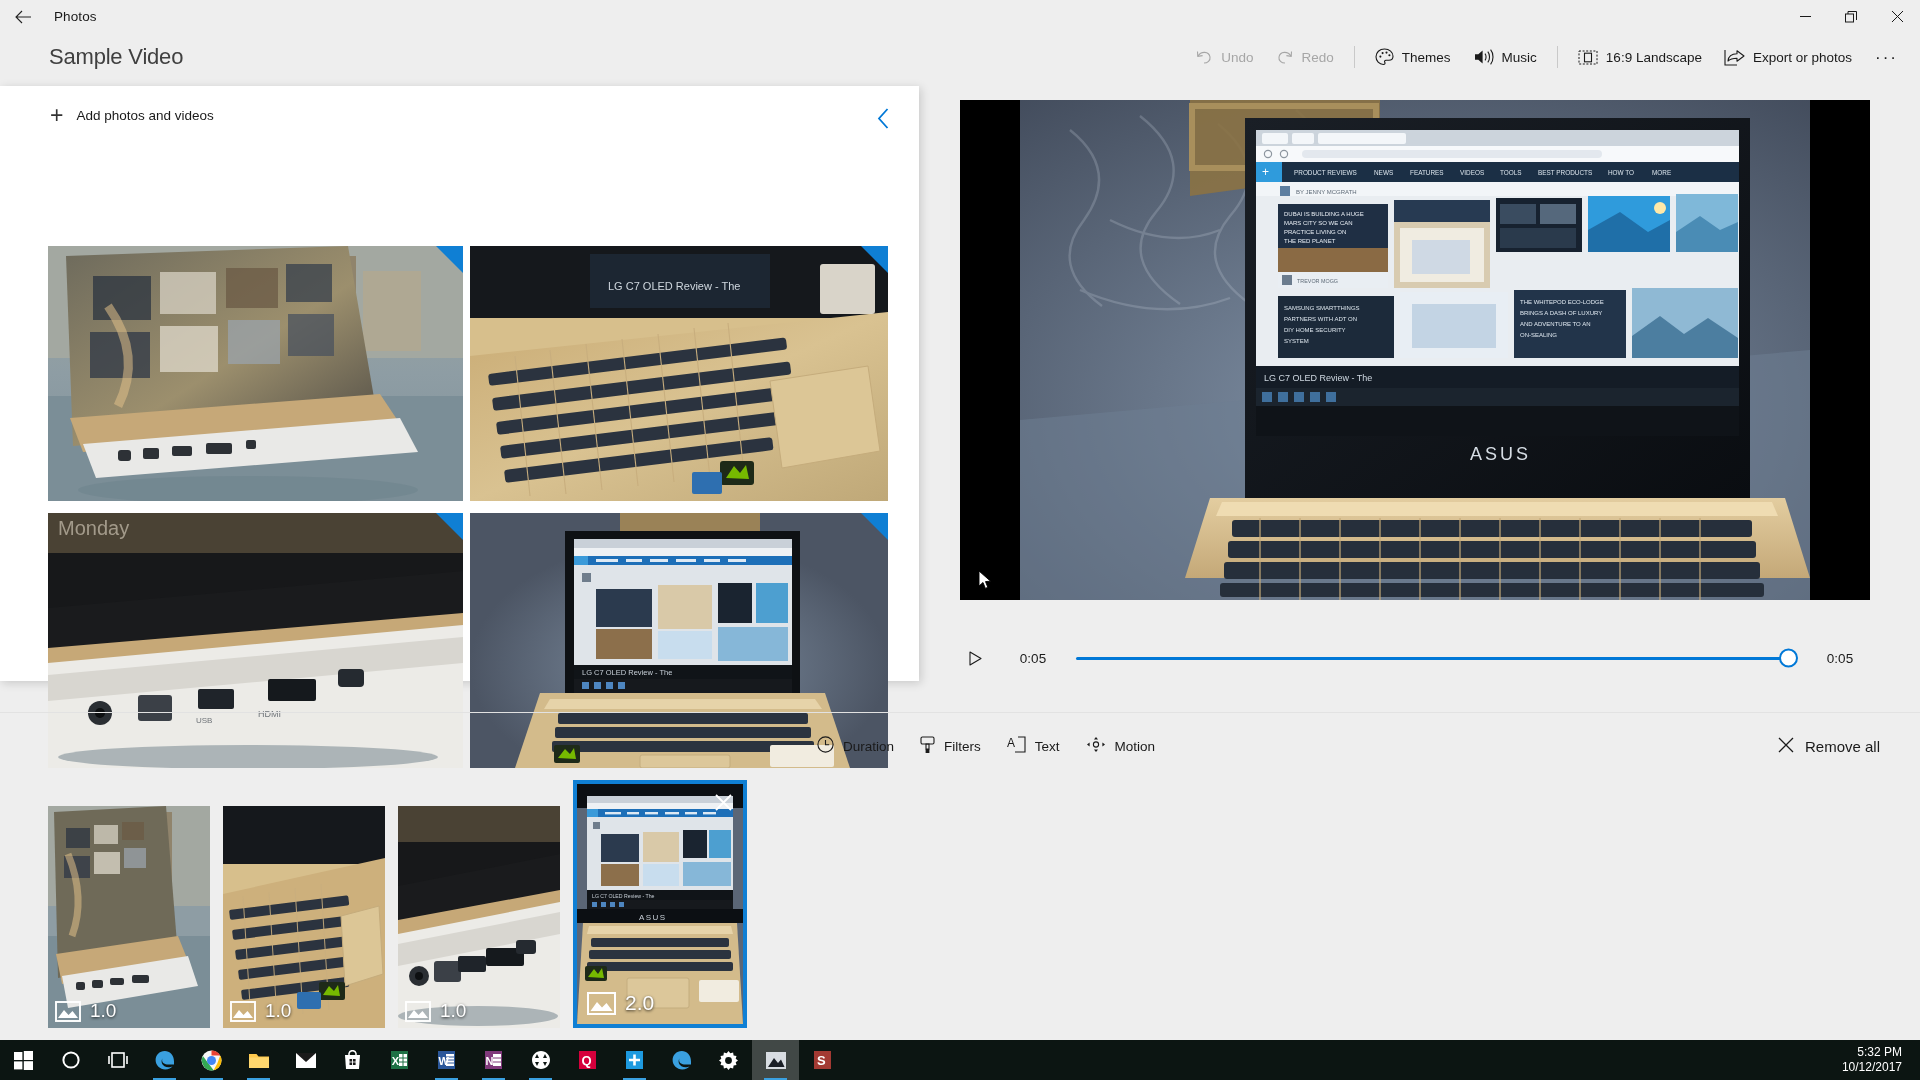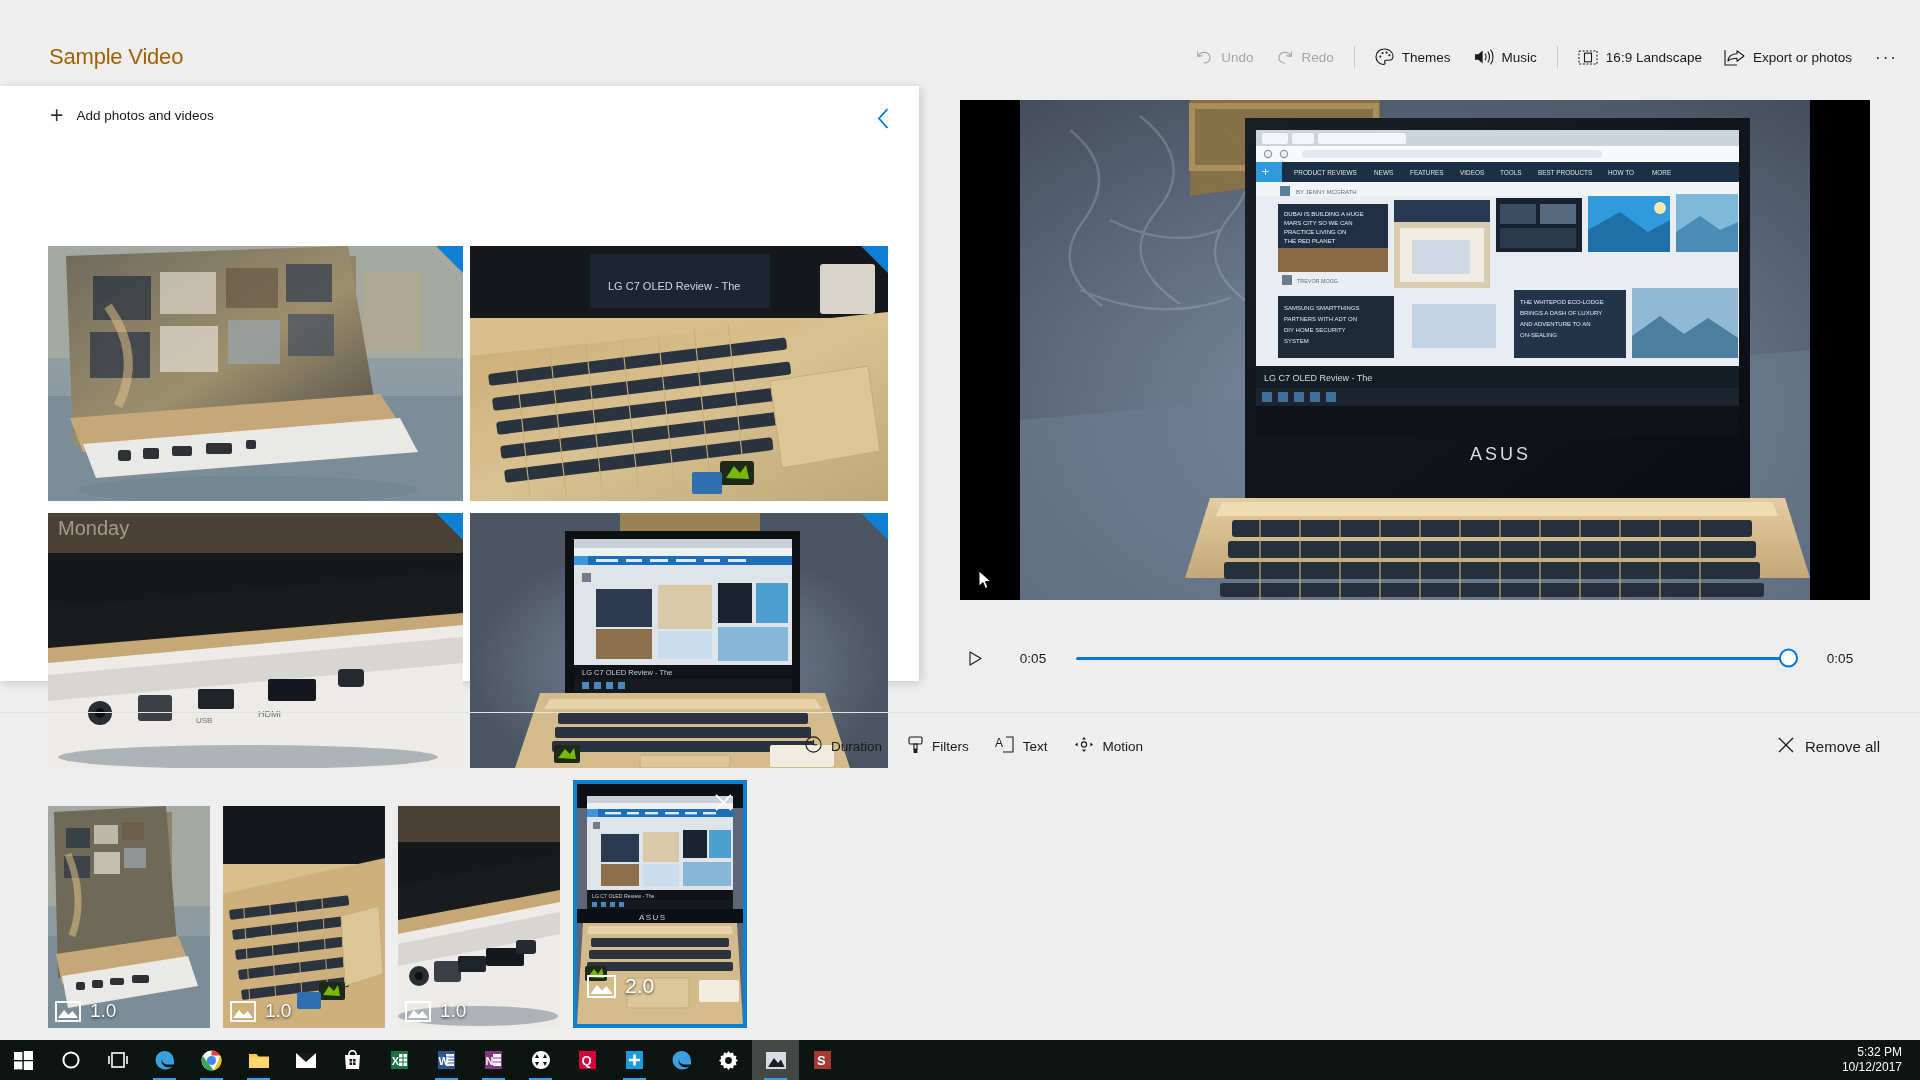--- a/index.html
+++ b/index.html
@@ -24,21 +24,21 @@
   .app-name{ font-size:13.5px; color:#1a1a1a; margin-left:8px; letter-spacing:.1px; }
   .win-controls{ position:absolute; right:0; top:0; height:33px; display:flex; }
   .win-btn{ width:46px; height:33px; display:flex; align-items:center; justify-content:center; cursor:pointer; }
 
   
   .header{
     position:absolute; left:0; top:33px; width:1920px; height:48px;
     background:#eeeeee; display:flex; align-items:center;
   }
   .proj-title{
-    margin-left:49px; font-size:22px; font-weight:400; color:#a16207; letter-spacing:-.2px;
+    margin-left:49px; font-size:22px; font-weight:400; color:#404040; letter-spacing:-.2px;
   }
   .header-tools{
     position:absolute; right:10px; top:0; height:48px; display:flex; align-items:center;
   }
   .htool{
     display:flex; align-items:center; gap:8px; height:38px;
     padding:0 11px; cursor:pointer; font-size:13.5px; color:#1a1a1a; white-space:nowrap;
   }
   .htool.disabled{ color:#a6a6a6; cursor:default; }
   .htool .ic{ display:flex; align-items:center; justify-content:center; }
@@ -85,40 +85,40 @@
   .track-zone{ position:relative; flex:1; height:30px; display:flex; align-items:center; cursor:pointer; }
   .track{ width:100%; height:3px; background:#0078d7; border-radius:2px; }
   .thumb{
     position:absolute; right:-1px; top:50%; transform:translateY(-50%);
     width:19px; height:19px; border-radius:50%; background:#fff; border:2.5px solid #0078d7;
   }
 
   
   .sb-divider{ position:absolute; left:0; top:712px; width:1920px; height:1px; background:#e2e2e2; }
   .sb-tools{
-    position:absolute; left:0; top:722px; width:1920px; height:48px; display:flex; align-items:center;
+    position:absolute; left:0; top:722px; width:1920px; height:48px; display:flex; align-items:center;padding-left:12px;
   }
   .sb-tools-left{ margin-left:792px; display:flex; align-items:center; }
   .sbtool{
     display:flex; align-items:center; gap:9px; padding:8px 13px; cursor:pointer; font-size:13.5px; color:#1a1a1a;
   }
   .remove-all{ position:absolute; right:30px; display:flex; align-items:center; gap:11px; padding:8px 10px; cursor:pointer; font-size:15px; }
 
   
   .strip{ position:absolute; left:48px; top:780px; display:flex; gap:13px; align-items:flex-end; }
   .card{ position:relative; width:162px; height:222px; cursor:pointer; background:#d946ef; overflow:hidden; }
   .card.sel{
     width:174px; height:248px; border:4px solid #0f7fd4; background:#0f7fd4;
   }
   .card .photo{ width:100%; height:100%; }
   .card .meta{
     position:absolute; left:7px; bottom:6px; display:flex; align-items:center; gap:9px;
     color:#fff; text-shadow:0 1px 3px rgba(0,0,0,.8);
   }
-  .card.sel .meta{ left:10px; bottom:26px; }
+  .card.sel .meta{ left:10px; bottom:9px; }
   .dur{ font-size:19px; font-weight:400; }
   .card.sel .dur{ font-size:21px; }
   .card-close{
     position:absolute; right:0; top:0; width:40px; height:36px;
     display:flex; align-items:center; justify-content:center;
     color:#fff; font-size:19px; cursor:pointer; text-shadow:0 1px 3px rgba(0,0,0,.7);
   }
 
   
   .taskbar{
@@ -134,20 +134,46 @@
   .tb-right{ position:absolute; right:0; height:28px; display:flex; align-items:center; }
   .clock{
     color:#fff; font-size:12px; line-height:15px; text-align:right; padding-right:18px; cursor:pointer;
   }
 </style>
 </head>
 <body>
 
 <div class="app">
 
+  <div class="titlebar">
+    <div class="back-btn">
+      <svg width="17" height="14" viewBox="0 0 17 14">
+          <path d="M7 1 L1 7 L7 13 M1 7 H16" stroke="#222" stroke-width="1.1" fill="none"></path>
+        </svg>
+    </div>
+    <div class="app-name">Photos</div>
+    <div class="win-controls">
+      <div class="win-btn">
+        <svg width="11" height="11" viewBox="0 0 11 11">
+            <path d="M0 5.5 H11" stroke="#1a1a1a" stroke-width="1"></path>
+          </svg>
+      </div>
+      <div class="win-btn">
+        <svg width="12" height="12" viewBox="0 0 12 12">
+            <rect x="0.5" y="3" width="8" height="8" fill="none" stroke="#1a1a1a" stroke-width="1"></rect>
+            <path d="M3 3 V0.5 H11.5 V9" fill="none" stroke="#1a1a1a" stroke-width="1"></path>
+          </svg>
+      </div>
+      <div class="win-btn close">
+        <svg width="11" height="11" viewBox="0 0 11 11">
+            <path d="M0 0 L11 11 M11 0 L0 11" stroke="#1a1a1a" stroke-width="1"></path>
+          </svg>
+      </div>
+    </div>
+  </div>
 
   <div class="header">
     <div class="proj-title">Sample Video</div>
 
     <div class="header-tools">
 
       <div class="htool disabled">
         <span class="ic">
           <svg width="18" height="16" viewBox="0 0 18 16">
               <path d="M3 7 C6 2 14 2 15 8 C15.6 11.5 12.5 14 9 14" stroke="#a6a6a6" stroke-width="1.1" fill="none"></path>

